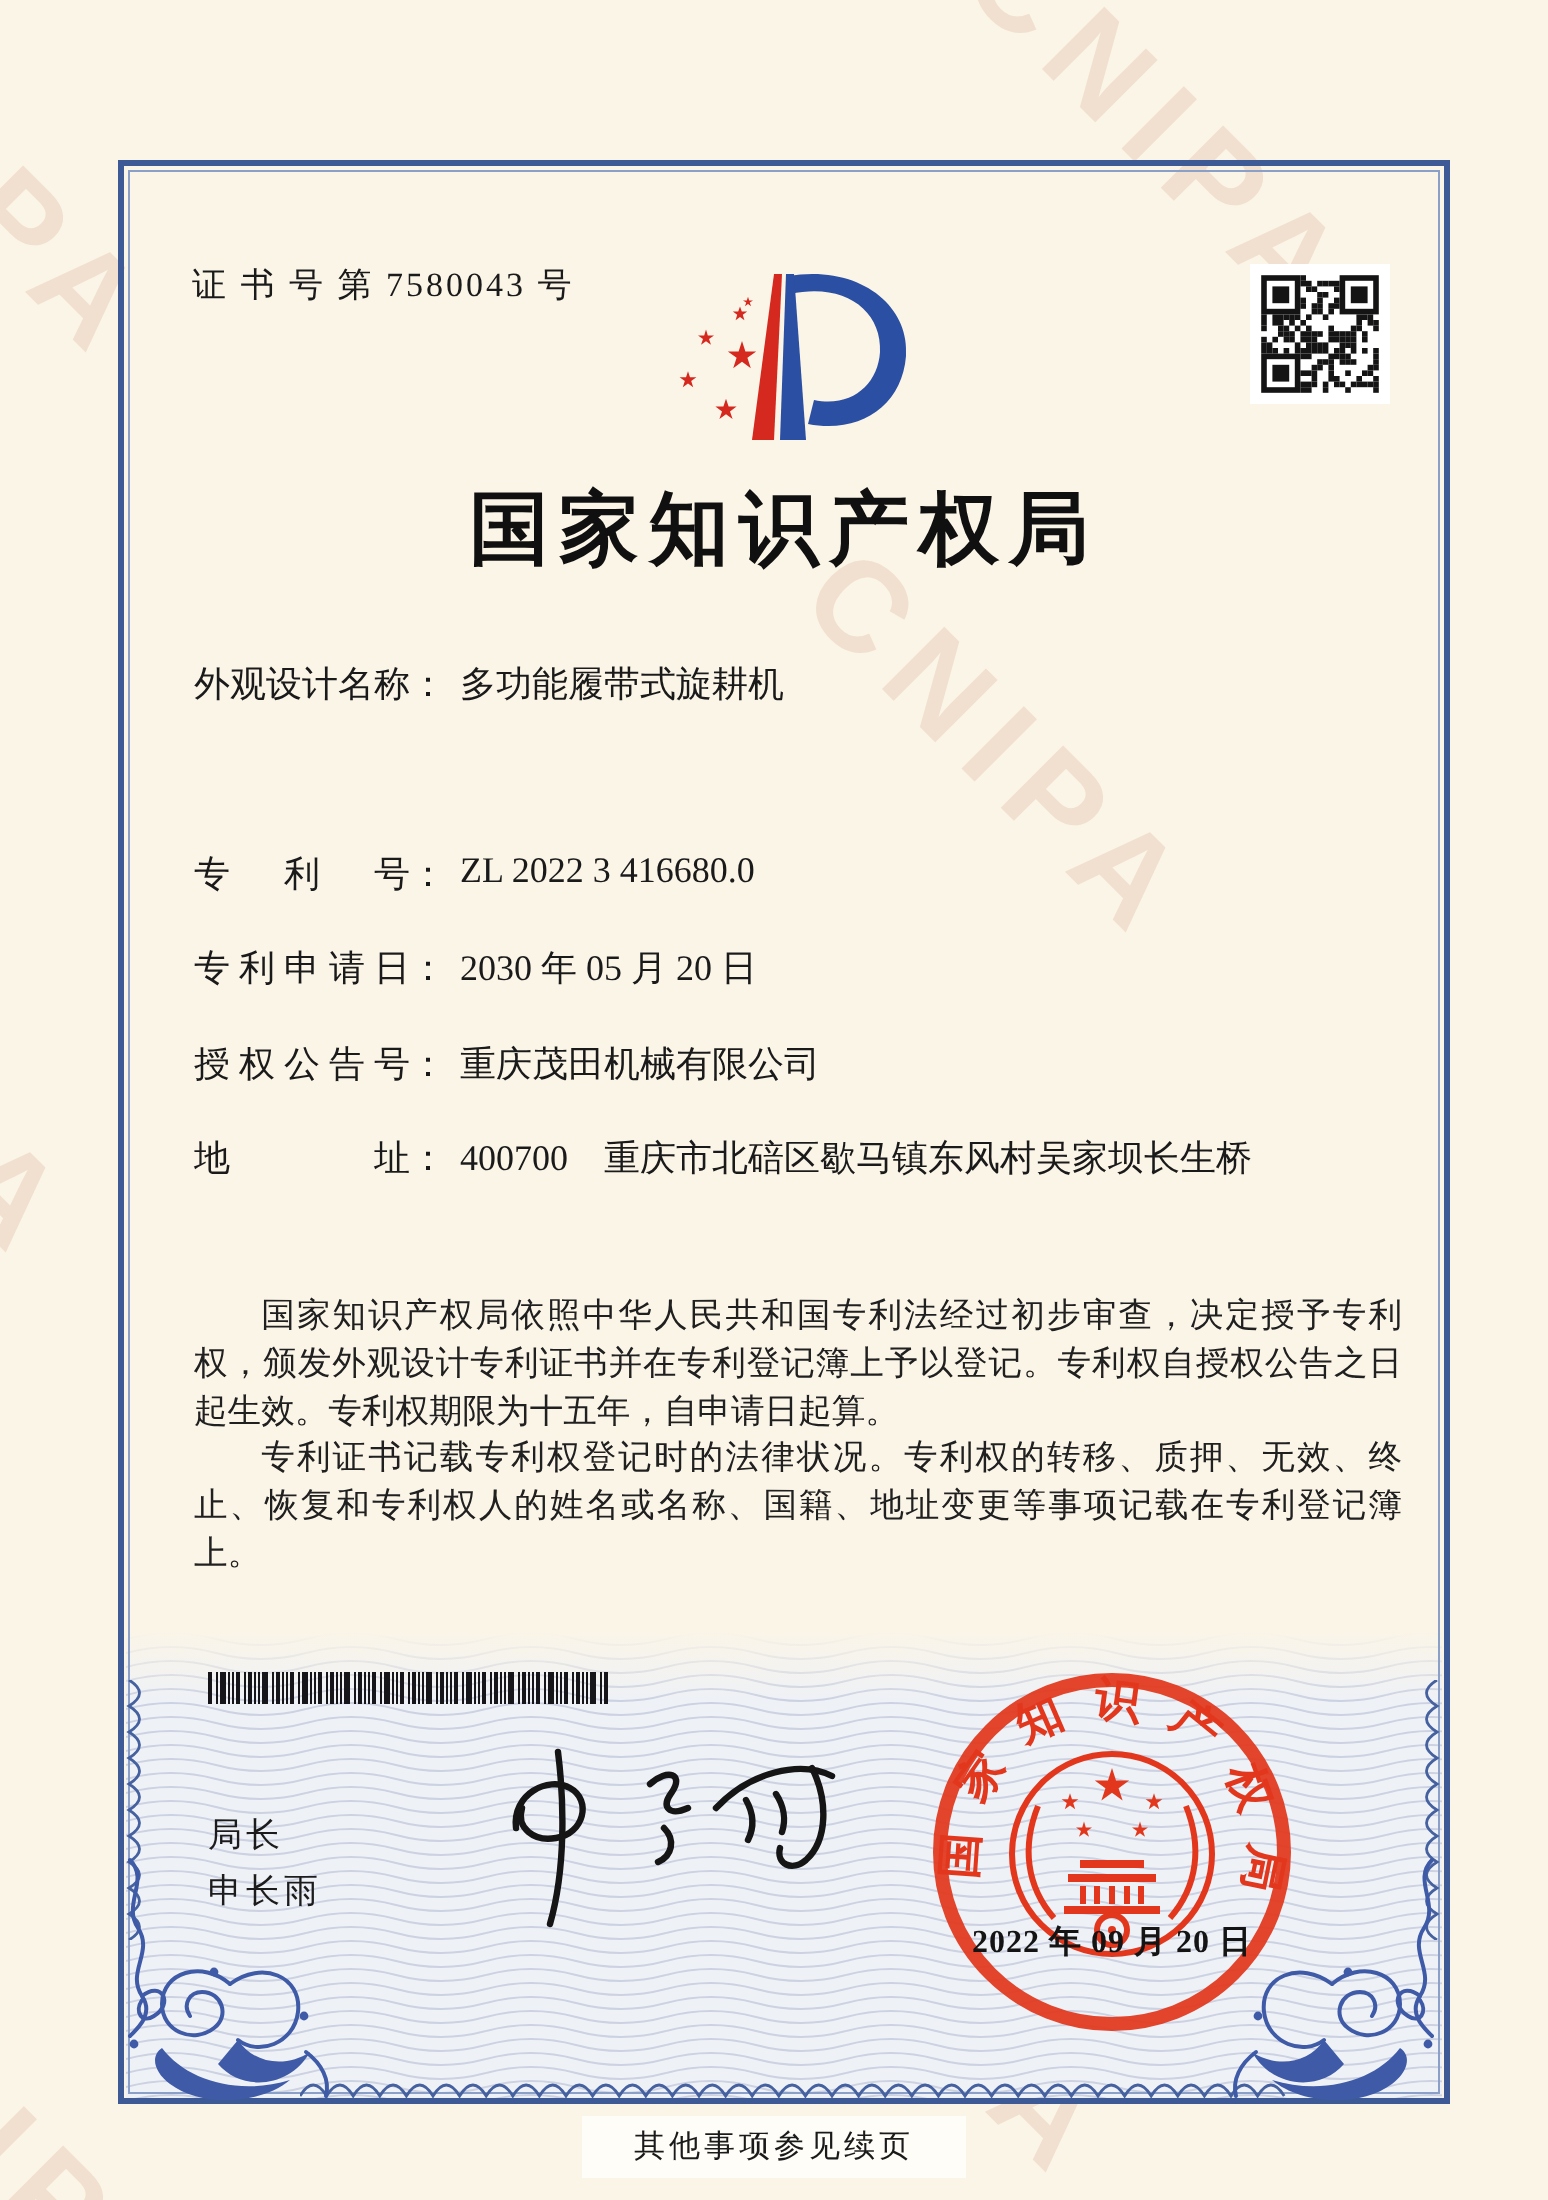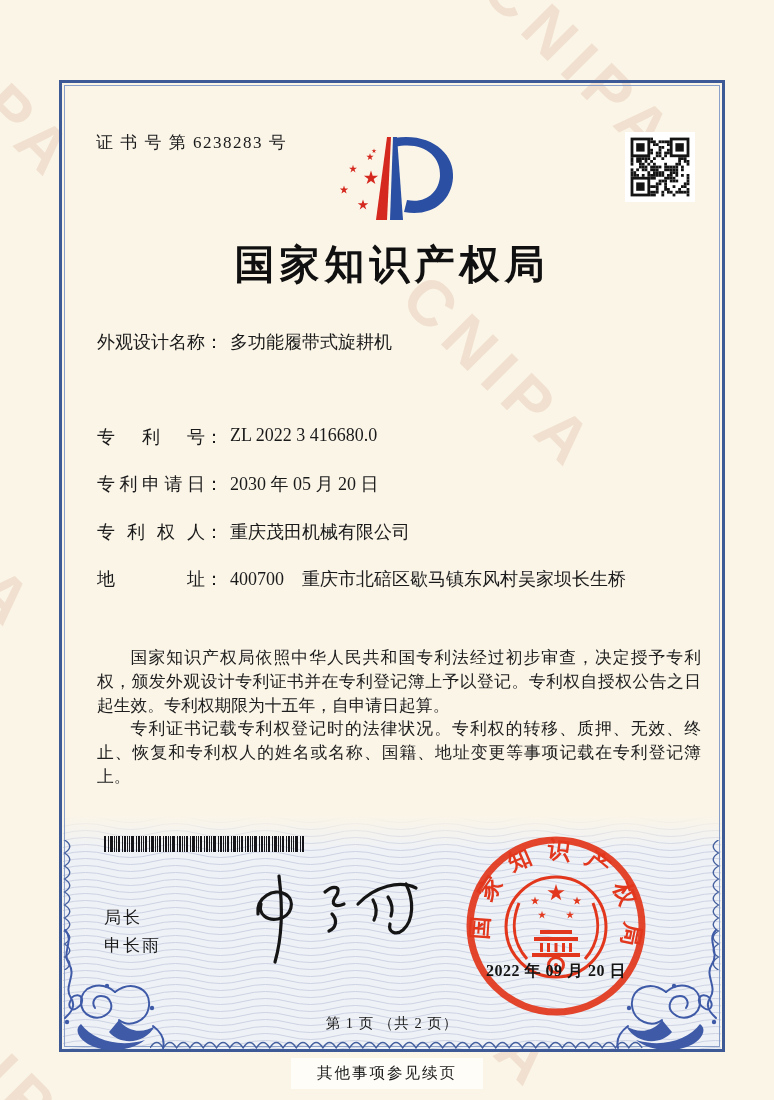--- a/index.html
+++ b/index.html
@@ -88,21 +88,21 @@
   <svg class="z" style="left:150px;top:1038px;z-index:4" width="500" height="13" viewBox="0 0 500 13">
     <path id="scallop-bottom-path" d="M0 10 q6.65 -11 13.3 0 q6.65 -11 13.3 0 q6.65 -11 13.3 0 q6.65 -11 13.3 0 q6.65 -11 13.3 0 q6.65 -11 13.3 0 q6.65 -11 13.3 0 q6.65 -11 13.3 0 q6.65 -11 13.3 0 q6.65 -11 13.3 0 q6.65 -11 13.3 0 q6.65 -11 13.3 0 q6.65 -11 13.3 0 q6.65 -11 13.3 0 q6.65 -11 13.3 0 q6.65 -11 13.3 0 q6.65 -11 13.3 0 q6.65 -11 13.3 0 q6.65 -11 13.3 0 q6.65 -11 13.3 0 q6.65 -11 13.3 0 q6.65 -11 13.3 0 q6.65 -11 13.3 0 q6.65 -11 13.3 0 q6.65 -11 13.3 0 q6.65 -11 13.3 0 q6.65 -11 13.3 0 q6.65 -11 13.3 0 q6.65 -11 13.3 0 q6.65 -11 13.3 0 q6.65 -11 13.3 0 q6.65 -11 13.3 0 q6.65 -11 13.3 0 q6.65 -11 13.3 0 q6.65 -11 13.3 0 q6.65 -11 13.3 0 q6.65 -11 13.3 0" fill="none" stroke="#46619f" stroke-width="1.4"></path>
   </svg>
   <svg class="z" style="left:63px;top:840px;z-index:4" width="13" height="130" viewBox="0 0 13 130">
     <path id="scallop-left-path" d="M1.5 0 q10.5 6.5 0 13 q10.5 6.5 0 13 q10.5 6.5 0 13 q10.5 6.5 0 13 q10.5 6.5 0 13 q10.5 6.5 0 13 q10.5 6.5 0 13 q10.5 6.5 0 13 q10.5 6.5 0 13 q10.5 6.5 0 13" fill="none" stroke="#46619f" stroke-width="1.4"></path>
   </svg>
   <svg class="z" style="left:707px;top:840px;z-index:4" width="13" height="130" viewBox="0 0 13 130">
     <path id="scallop-right-path" d="M11.5 0 q-10.5 6.5 0 13 q-10.5 6.5 0 13 q-10.5 6.5 0 13 q-10.5 6.5 0 13 q-10.5 6.5 0 13 q-10.5 6.5 0 13 q-10.5 6.5 0 13 q-10.5 6.5 0 13 q-10.5 6.5 0 13 q-10.5 6.5 0 13" fill="none" stroke="#46619f" stroke-width="1.4"></path>
   </svg>
 
-  <div class="z cert-no">证 书 号 第 6238283 号</div>
+  <div class="z cert-no">证 书 号 第 7580043 号</div>
 
   <svg class="z" style="left:338px;top:128px" width="130" height="100" viewBox="0 0 130 100">
     <path d="M56 10 C92 4 117 25 115 50 C113 75 92 89 66 84 L69 72 C88 76 101 64 102 48 C103 27 84 13 57 19 Z" fill="#2b4fa3"></path>
     <polygon points="55,9 59,9 65,92 52,92" fill="#2b4fa3"></polygon>
     <polygon points="49,9 53,9 49,92 38,92" fill="#d5281e"></polygon>
     <g id="logo-stars">
         <polygon points="33.0,42.5 34.7,47.7 40.1,47.7 35.7,50.9 37.4,56.1 33.0,52.9 28.6,56.1 30.3,50.9 25.9,47.7 31.3,47.7" fill="#d5281e"></polygon>
         <polygon points="15.0,36.8 15.9,39.7 19.0,39.7 16.5,41.5 17.5,44.4 15.0,42.6 12.5,44.4 13.5,41.5 11.0,39.7 14.1,39.7" fill="#d5281e"></polygon>
         <polygon points="32.0,25.2 32.9,27.8 35.6,27.8 33.4,29.4 34.2,32.1 32.0,30.5 29.8,32.1 30.6,29.4 28.4,27.8 31.1,27.8" fill="#d5281e"></polygon>
         <polygon points="6.0,57.6 7.0,60.6 10.2,60.6 7.6,62.5 8.6,65.6 6.0,63.7 3.4,65.6 4.4,62.5 1.8,60.6 5.0,60.6" fill="#d5281e"></polygon>
@@ -280,21 +280,21 @@
   <div class="z field-row" style="top:330px">
     <span class="flabel">外观设计名称</span><span class="fcolon">：</span><span class="fvalue">多功能履带式旋耕机</span>
   </div>
   <div class="z field-row" style="top:425px">
     <span class="flabel">专利号</span><span class="fcolon">：</span><span class="fvalue">ZL 2022 3 416680.0</span>
   </div>
   <div class="z field-row" style="top:472px">
     <span class="flabel">专利申请日</span><span class="fcolon">：</span><span class="fvalue">2030 年 05 月 20 日</span>
   </div>
   <div class="z field-row" style="top:520px">
-    <span class="flabel">专利权人</span><span class="fcolon">：</span><span class="fvalue">重庆茂田机械有限公司</span>
+    <span class="flabel">授权公告号</span><span class="fcolon">：</span><span class="fvalue">重庆茂田机械有限公司</span>
   </div>
   <div class="z field-row" style="top:567px">
     <span class="flabel">地址</span><span class="fcolon">：</span><span class="fvalue">400700　重庆市北碚区歇马镇东风村吴家坝长生桥</span>
   </div>
 
 
   <div class="z bodytext">
     <p>国家知识产权局依照中华人民共和国专利法经过初步审查，决定授予专利权，颁发外观设计专利证书并在专利登记簿上予以登记。专利权自授权公告之日起生效。专利权期限为十五年，自申请日起算。</p>
     <p>专利证书记载专利权登记时的法律状况。专利权的转移、质押、无效、终止、恢复和专利权人的姓名或名称、国籍、地址变更等事项记载在专利登记簿上。</p>
   </div>
@@ -421,16 +421,15 @@
         <rect x="101" y="112" width="3" height="9"></rect>
         <rect x="108" y="112" width="3" height="9"></rect>
         <rect x="71" y="122" width="48" height="4"></rect>
       </g>
       <circle cx="95" cy="134" r="7.5" fill="none" stroke-width="3"></circle>
       <circle cx="95" cy="134" r="2" stroke="none"></circle>
     </g>
   </svg>
   <div class="z seal-date">2022 年 09 月 20 日</div>
 
-  <div class="z page-no">第 1 页 （共 2 页）</div>
   <div class="z contnote">其他事项参见续页</div>
 
 </div>
 
 </body></html>

